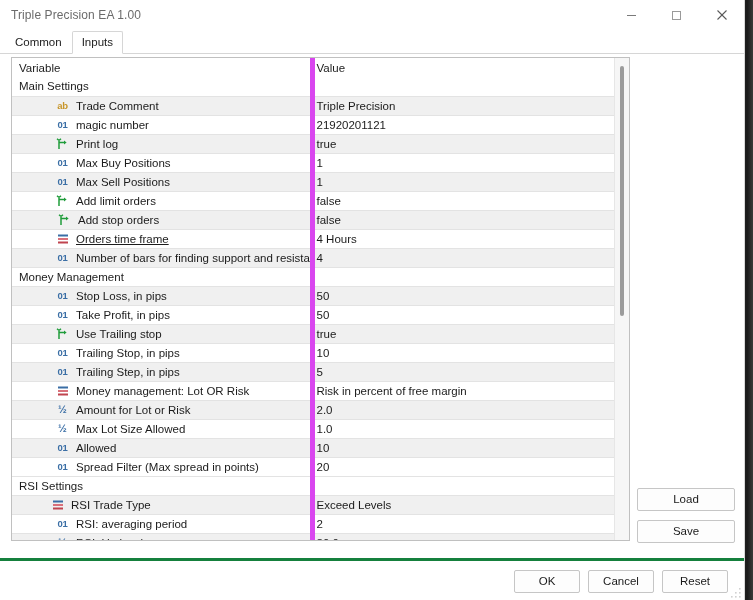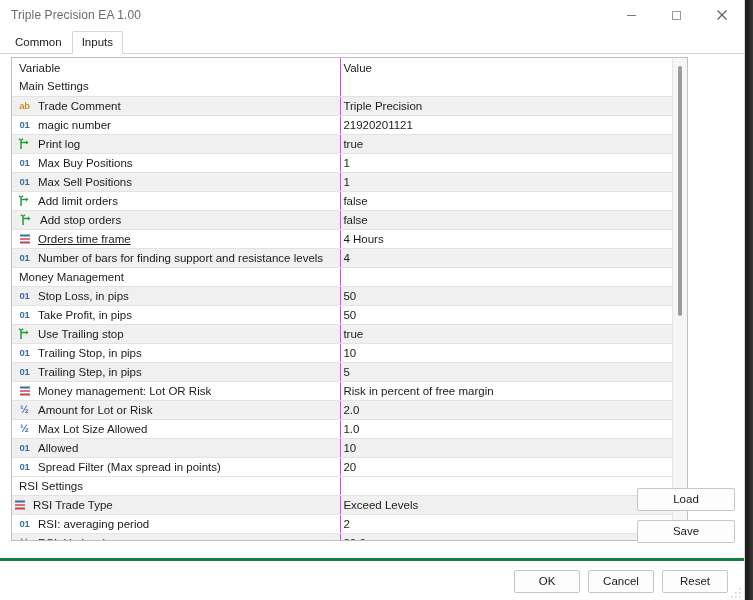--- a/index.html
+++ b/index.html
@@ -98,21 +98,21 @@
     flex: 1 1 auto;
     position: relative;
     background: #ffffff;
     padding: 0;
   }
 
   
   #grid-panel {
     position: absolute;
     left: 11px; top: 3px;
-    width: 677px; height: 484px;
+    width: 619px; height: 484px;
     border: 1px solid #c0c0c0;
     background: #ffffff;
     overflow: hidden;
     display: flex;
   }
   #grid-scroll {
     flex: 1 1 auto;
     overflow: hidden;
     position: relative;
   }
@@ -129,39 +129,39 @@
   table.grid tr { height: 19px; }
   table.grid td {
     padding: 0 0 0 7px;
     vertical-align: middle;
     white-space: nowrap;
     overflow: hidden;
     border-bottom: 1px solid #e3e3e3;
     line-height: 18px;
     font-size: 11.5px;
   }
-  table.grid td.val { border-left: 1px solid #d946ef; padding-left: 2px; }
+  table.grid td.val { border-left: 5px solid #d946ef; padding-left: 2px; }
 
   tr.hdr td {
     background: #ffffff;
     border-bottom: none;
     height: 19px;
     color: #1b1b1b;
   }
   tr.section td {
     background: #ffffff;
     border-bottom: 1px solid #e3e3e3;
     color: #1b1b1b;
   }
   tr.section td.val { background: #ffffff; }
   tr.odd td { background: #f0f0f0; }
   tr.even td { background: #ffffff; }
 
   
-  .vcell { display: flex; align-items: center; gap: 6px; }
+  .vcell { display: flex; align-items: center; gap: 6px; margin-left: 38px; }
   .ic {
     width: 15px; height: 14px;
     flex: 0 0 15px;
     display: inline-flex;
     align-items: center;
     justify-content: center;
     font-size: 9.5px;
     font-family: "Liberation Sans", sans-serif;
     line-height: 1;
   }

